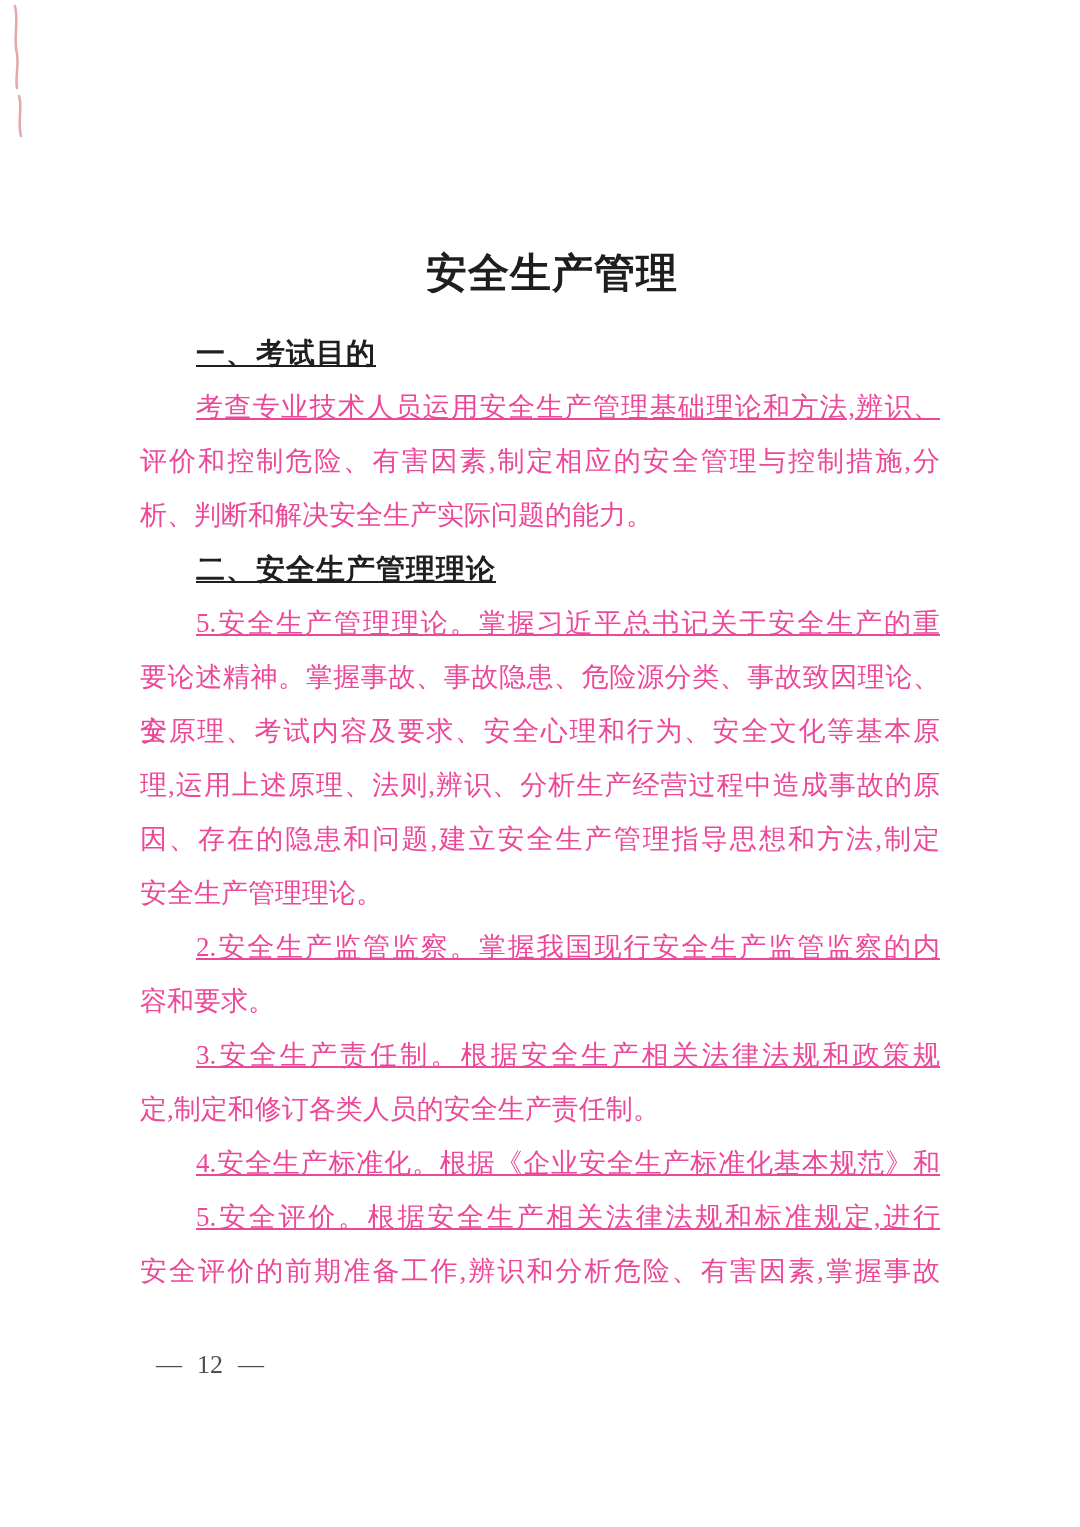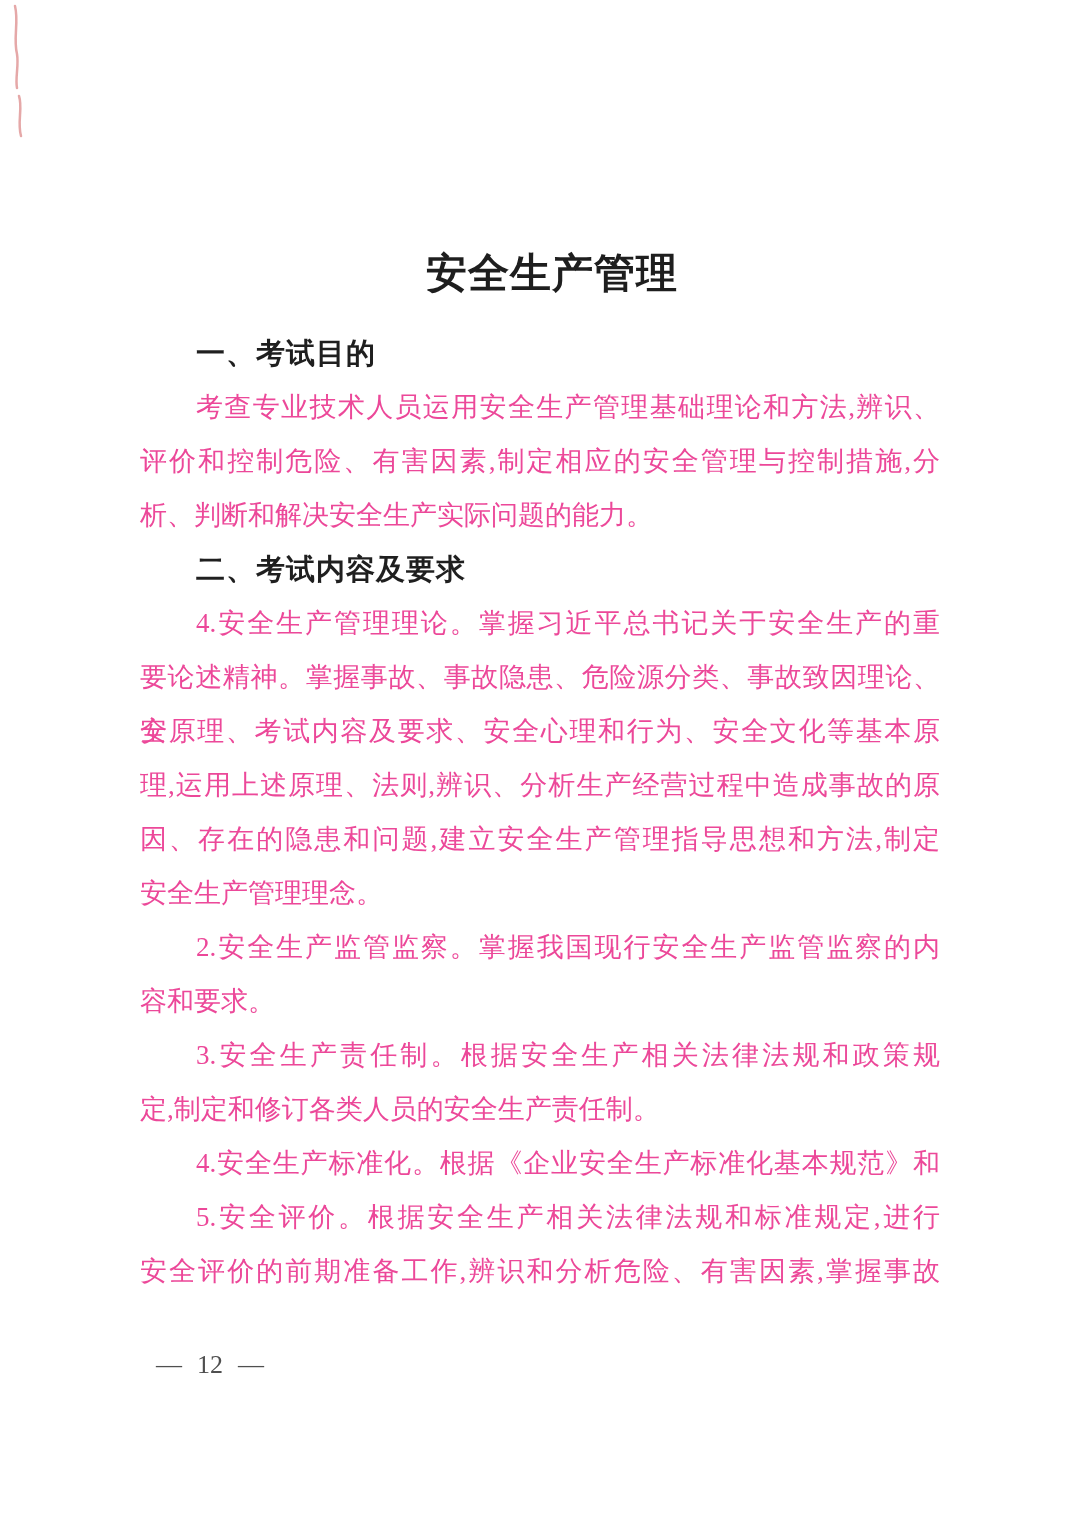--- a/index.html
+++ b/index.html
@@ -43,21 +43,21 @@
     color: #ec4899;
     text-align: left;
     overflow: visible;
     white-space: nowrap;
   }
   .ln.jf {
     white-space: normal;
     text-align: justify;
     text-align-last: justify;
   }
-  .ln.ind { padding-left: 56px; }
+  .ln.ind { padding-left: 56px; text-decoration: underline; }
   .ln.ind.jf { padding-left: 56px; }
   .ln.h {
     font-family: "Liberation Sans", sans-serif;
     font-weight: 700;
     font-size: 29px;
     color: #1f1f1f;
     letter-spacing: 1px;
   }
   .footer {
     position: absolute;
@@ -83,27 +83,27 @@
     <path d="M14 92 C 18 104, 12 118, 16 132" stroke="#d87a7a" stroke-width="2.5" stroke-linecap="round" fill="none"></path>
   </svg>
 
   <h1 class="doc-title">安全生产管理</h1>
 
   <div class="text-block">
     <div class="ln h ind">一、考试目的</div>
     <div class="ln ind jf">考查专业技术人员运用安全生产管理基础理论和方法,辨识、</div>
     <div class="ln jf">评价和控制危险、有害因素,制定相应的安全管理与控制措施,分</div>
     <div class="ln">析、判断和解决安全生产实际问题的能力。</div>
-    <div class="ln h ind">二、考试内容及要求</div>
-    <div class="ln ind jf">4.安全生产管理理论。掌握习近平总书记关于安全生产的重</div>
+    <div class="ln h ind">二、安全生产管理理论</div>
+    <div class="ln ind jf">5.安全生产管理理论。掌握习近平总书记关于安全生产的重</div>
     <div class="ln jf">要论述精神。掌握事故、事故隐患、危险源分类、事故致因理论、安</div>
     <div class="ln jf">全原理、考试内容及要求、安全心理和行为、安全文化等基本原</div>
     <div class="ln jf">理,运用上述原理、法则,辨识、分析生产经营过程中造成事故的原</div>
     <div class="ln jf">因、存在的隐患和问题,建立安全生产管理指导思想和方法,制定</div>
-    <div class="ln">安全生产管理理念。</div>
+    <div class="ln">安全生产管理理论。</div>
     <div class="ln ind jf">2.安全生产监管监察。掌握我国现行安全生产监管监察的内</div>
     <div class="ln">容和要求。</div>
     <div class="ln ind jf">3.安全生产责任制。根据安全生产相关法律法规和政策规</div>
     <div class="ln">定,制定和修订各类人员的安全生产责任制。</div>
     <div class="ln ind jf">4.安全生产标准化。根据《企业安全生产标准化基本规范》和</div>
     <div class="ln ind jf">5.安全评价。根据安全生产相关法律法规和标准规定,进行</div>
     <div class="ln jf">安全评价的前期准备工作,辨识和分析危险、有害因素,掌握事故</div>
   </div>
 
   <div class="footer">

